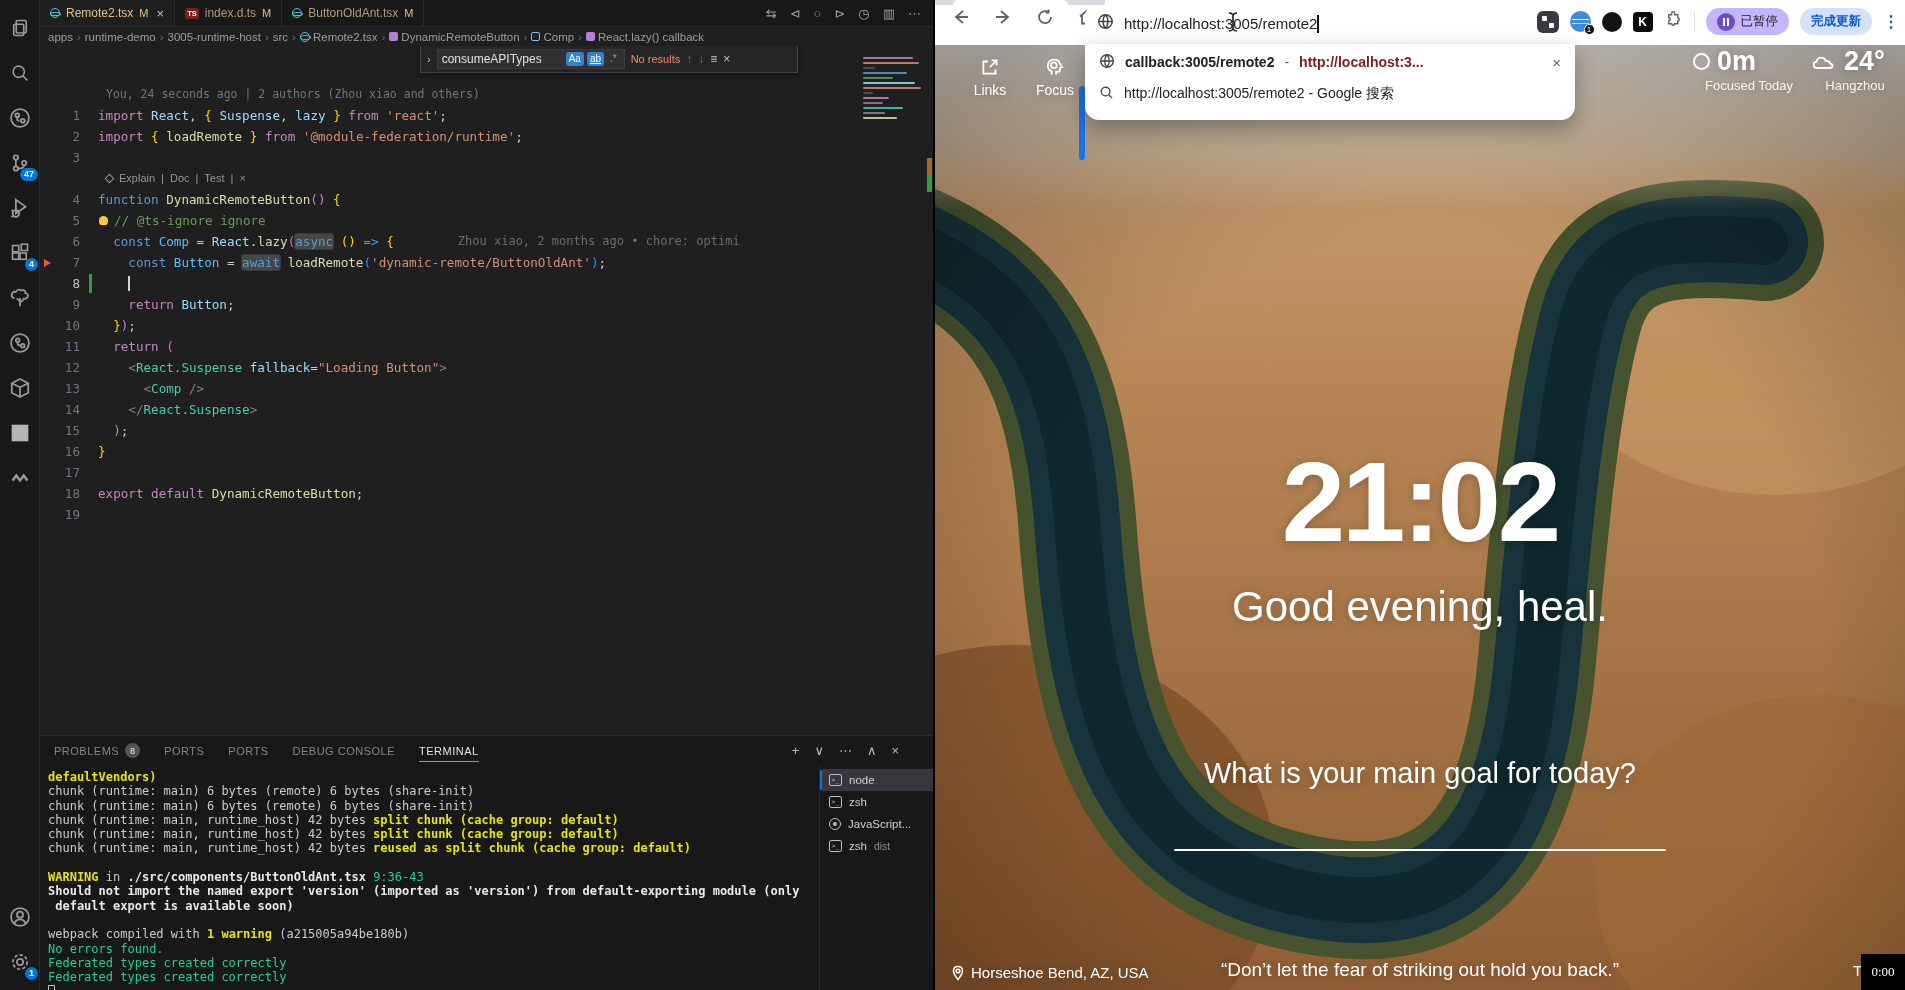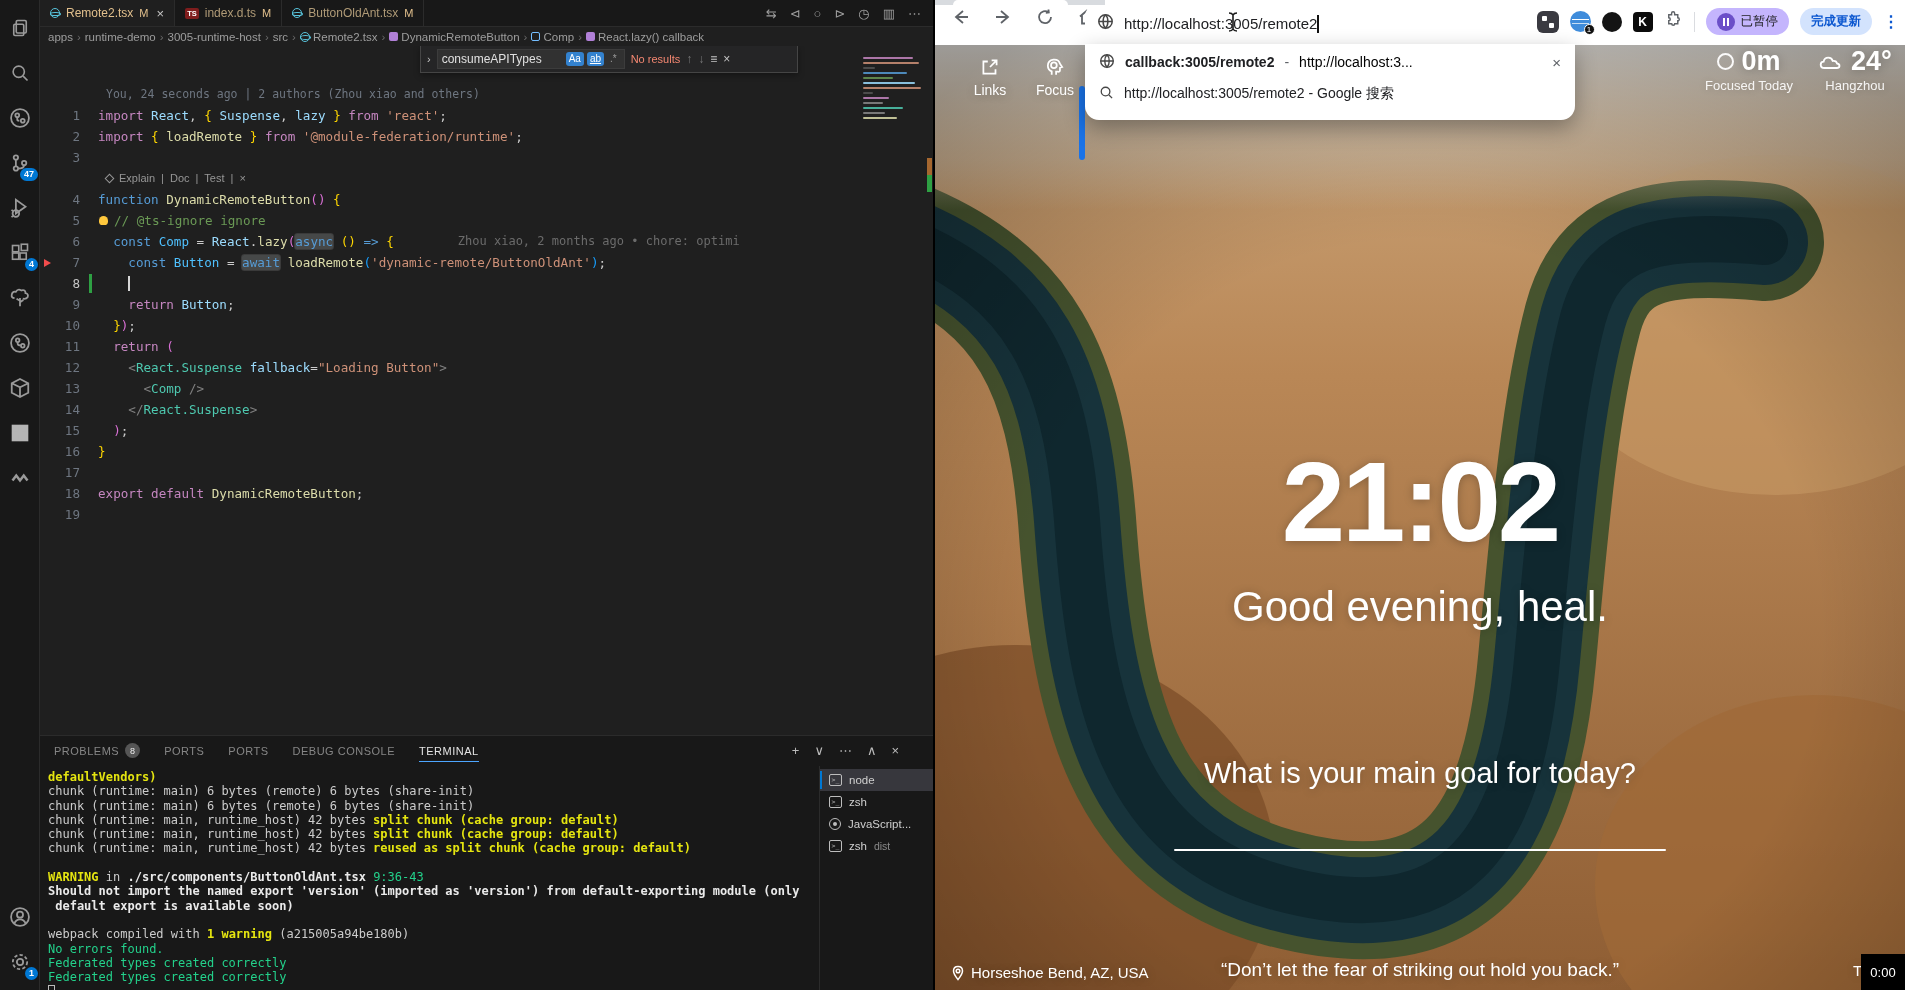--- a/index.html
+++ b/index.html
@@ -87,21 +87,21 @@
   .navic{position:absolute;top:7px;display:flex;align-items:center;gap:22px;left:16px;color:#5f6368;z-index:7}
   .navic svg{stroke:#5f6368;fill:none;stroke-width:1.8}
   .obox{position:absolute;left:150px;top:3px;width:490px;height:41px;display:flex;align-items:center;background:#fff;z-index:7;padding:0 12px;border-radius:14px 14px 0 0}
   .urltext{font-size:15px;color:#202124;margin-left:10px;white-space:nowrap}
   .caret2{display:inline-block;width:1.5px;height:18px;background:#111;vertical-align:-4px;animation:blink 1s steps(1) infinite}
   @keyframes blink{50%{opacity:0}}
   .dropdown{position:absolute;left:150px;top:44px;width:490px;background:#fff;border-radius:0 0 14px 14px;box-shadow:0 8px 22px rgba(0,0,0,.32);z-index:7;padding:2px 0 10px}
   .srow{height:32px;display:flex;align-items:center;padding:0 14px;font-size:14px;color:#202124;gap:10px}
   .srow .ttl{font-weight:bold;white-space:nowrap}
   .srow .sep{color:#5f6368}
-  .srow .lnk{color:#000000;font-weight:normal;white-space:nowrap}
+  .srow .lnk{color:#7f1d1d;font-weight:bold;white-space:nowrap}
   .srow .sx{margin-left:auto;color:#5f6368;font-size:15px}
   .gicon svg,.sicon svg{stroke:#474747;fill:none;stroke-width:1.4}
   .bluebar{position:absolute;left:144px;top:86px;width:6px;height:74px;background:#1a73e8;border-radius:3px;z-index:6}
   .exticons{position:absolute;right:12px;top:8px;display:flex;align-items:center;gap:11px;z-index:7}
   .ext-sq{width:22px;height:22px;background:#3a3a41;border-radius:6px;position:relative}
   .ext-sq::before{content:"";position:absolute;left:5px;top:5px;width:5px;height:5px;background:#fff;border-radius:1px;box-shadow:7px 7px 0 #fff}
   .ext-globe{width:21px;height:21px;background:#3f8cdb;border-radius:50%;position:relative}
   .ext-globe::before{content:"";position:absolute;left:2px;top:8px;right:2px;height:3px;border-top:1.4px solid #fff;border-bottom:1.1px solid rgba(255,255,255,.7)}
   .gb{position:absolute;right:-4px;bottom:-3px;background:#111;color:#fff;font-size:8px;border-radius:50%;width:11px;height:11px;display:flex;align-items:center;justify-content:center;border:1.5px solid #fff}
   .ext-circle{width:20px;height:20px;background:#141414;border-radius:50%}
@@ -113,32 +113,32 @@
   .pav::before{content:"";position:absolute;left:6px;top:5px;width:2px;height:8px;background:#fff;box-shadow:4px 0 0 #fff}
   .pill.update{background:#d3e3fd;color:#0b57d0;font-weight:bold}
   .kebab{color:#0b57d0;font-size:16px;font-weight:bold;letter-spacing:0;line-height:8px;text-align:center;width:10px}
   .ibeam{position:absolute;left:292px;top:11px;z-index:8}
   
   .ov{position:absolute;color:#fff;text-shadow:0 1px 10px rgba(0,0,0,.25);z-index:4}
   .wbtn{top:56px;text-align:center;width:60px}
   .wbtn svg{stroke:#fff;fill:none;stroke-width:1.6}
   .wbtn .wl{font-size:14px;}
   .stat{top:46px;text-align:center}
-  .stat .v{font-size:27px;font-weight:bold;display:flex;align-items:center;justify-content:center;gap:7px}
+  .stat .v{font-size:27px;font-weight:bold;display:flex;align-items:center;gap:7px}
   .stat .l{font-size:13px;opacity:.9;margin-top:1px}
   .ring{width:17px;height:17px;border:2.5px solid rgba(255,255,255,.95);border-radius:50%;display:inline-block}
   .clock{left:0;right:0;top:436px;text-align:center;font-size:114px;font-weight:bold;letter-spacing:-3px}
   .greet{left:0;right:0;top:583px;text-align:center;font-size:42px;font-weight:500}
   .prompt{left:0;right:0;top:757px;text-align:center;font-size:29px;font-weight:500}
   .uline{position:absolute;left:239px;top:849px;width:492px;height:2px;background:#fff;border-radius:1px;z-index:4}
   .loc{left:16px;bottom:9px;display:flex;align-items:center;gap:6px;font-size:15px}
   .loc svg{stroke:#fff;fill:none;stroke-width:1.5}
   .quote{left:0;right:0;bottom:9px;text-align:center;font-size:19px}
   .cutT{left:918px;bottom:11px;font-size:15px}
-  .timer{position:absolute;right:0;bottom:0;width:44px;height:36px;background:#000;color:#fff;font-family:Liberation Sans, sans-serif;font-size:13px;display:flex;align-items:center;justify-content:center;z-index:9}
+  .timer{position:absolute;right:0;bottom:0;width:44px;height:36px;background:#000;color:#fff;font-family:Liberation Serif, serif;font-size:13px;display:flex;align-items:center;justify-content:center;z-index:9}
 </style>
 </head>
 <body>
 
 <div class="vscode">
 
   <div class="abar">
     <div class="abi" style="top:8px">
         <svg width="20" height="20" viewBox="0 0 16 16">
           <rect x="5" y="2" width="8" height="10" rx="1"></rect>

